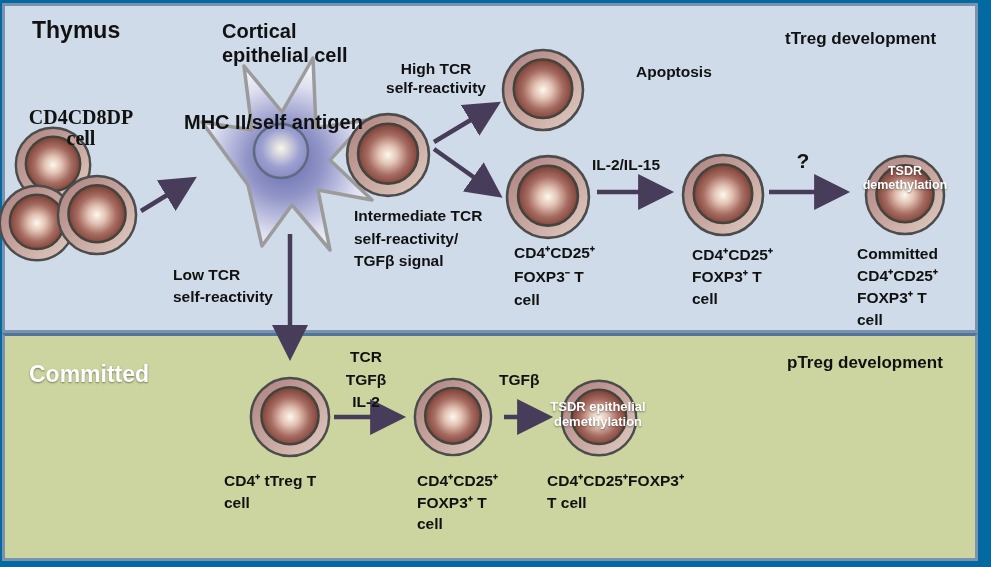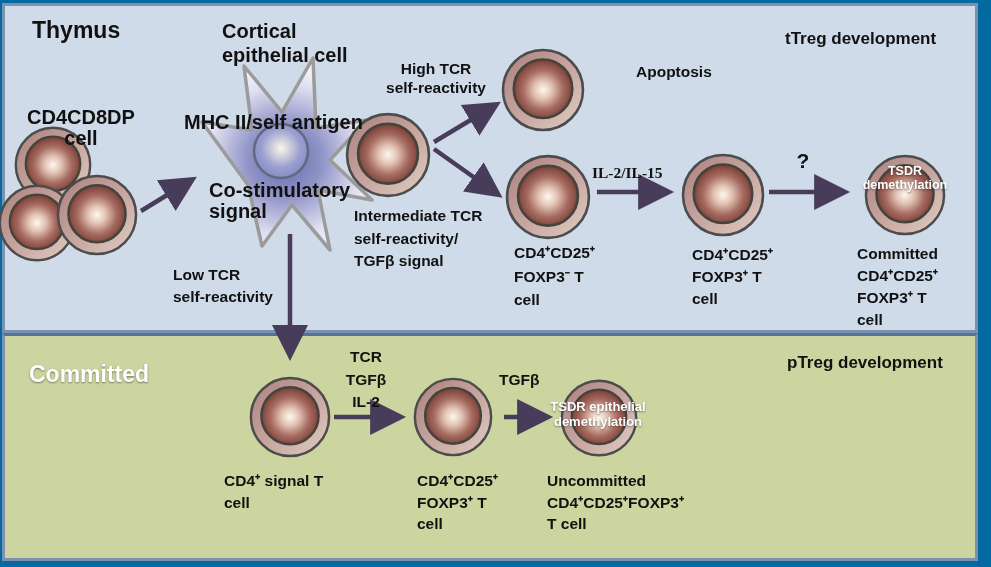--- a/index.html
+++ b/index.html
@@ -11,21 +11,21 @@
   #periphery-box{left:2px;top:333px;width:976px;height:228px;background:#ccd59f;
       border:3px solid #7b91ad;border-top:3px solid #50749c;}
   svg#art{position:absolute;left:0;top:0;z-index:2;pointer-events:none;}
   .lbl{position:absolute;z-index:3;font-size:15.5px;line-height:21.5px;white-space:nowrap;}
   .ctr{text-align:center;}
   .white{color:#fff;text-shadow:0 1px 2px rgba(40,40,40,.55);}
   .t23{font-size:23px;line-height:26px;}
   .t17{font-size:17px;line-height:20px;text-align:right;}
   .t16{font-size:20px;line-height:24px;margin-top:11px;}
   .lh19{line-height:19px;}
-  .lh21{line-height:21px;}
+  .lh21{line-height:21px;font-family:Liberation Serif, serif;}
   .lh225{line-height:22.5px;}
   .lh235{line-height:23.5px;}
   .lh22{line-height:22px;}
   .t12{font-size:12.5px;line-height:14px;}
   .t13{font-size:13px;line-height:15px;}
   .q{font-size:21px;}
 </style>
 </head>
 <body>
 
@@ -106,44 +106,40 @@
     <div>epithelial cell</div>
   </div>
 
   <div class="lbl t16 lh21 ctr" style="left:22px;top:96px;width:118px;">
     <div>CD4CD8DP</div>
     <div>cell</div>
   </div>
 
   <div class="lbl t16" style="left:184px;top:99px;">MHC II/self antigen</div>
 
-  <div class="lbl t16 lh21" style="left:209px;top:169px;">
-    <div>Co-stimulatory</div>
-    <div>signal</div>
-  </div>
 
   <div class="lbl lh19 ctr" style="left:371px;top:59px;width:130px;">
     <div>High TCR</div>
     <div>self-reactivity</div>
   </div>
 
   <div class="lbl" style="left:600px;top:61px;margin-left:36px;">Apoptosis</div>
 
   <div class="lbl lh225" style="left:354px;top:205px;">
     <div>Intermediate TCR</div>
     <div>self-reactivity/</div>
     <div>TGFβ signal</div>
   </div>
 
   <div class="lbl lh22" style="left:173px;top:264px;">
     <div>Low TCR</div>
     <div>self-reactivity</div>
   </div>
 
-  <div class="lbl" style="left:592px;top:162px;font-family:Liberation Serif, serif;">IL-2/IL-15</div>
+  <div class="lbl" style="left:592px;top:154px;">IL-2/IL-15</div>
 
   <div class="lbl lh235" style="left:514px;top:241px;">
     <div>CD4⁺CD25⁺</div>
     <div>FOXP3⁻ T</div>
     <div>cell</div>
   </div>
 
   <div class="lbl lh22" style="left:692px;top:244px;">
     <div>CD4⁺CD25⁺</div>
     <div>FOXP3⁺ T</div>
@@ -167,36 +163,35 @@
   <div class="lbl t23 white" style="left:29px;top:361px;">Committed</div>
   <div class="lbl t17" style="left:787px;top:353px;">pTreg development</div>
 
   <div class="lbl lh225 ctr" style="left:330px;top:346px;width:72px;">
     <div>TCR</div>
     <div>TGFβ</div>
     <div>IL-2</div>
   </div>
 
   <div class="lbl" style="left:224px;top:470px;">
-    <div>CD4⁺ signal T</div>
+    <div>CD4⁺ tTreg T</div>
     <div>cell</div>
   </div>
 
   <div class="lbl" style="left:417px;top:470px;">
     <div>CD4⁺CD25⁺</div>
     <div>FOXP3⁺ T</div>
     <div>cell</div>
   </div>
 
   <div class="lbl" style="left:499px;top:369px;">TGFβ</div>
 
   <div class="lbl t13 ctr white" style="left:538px;top:399px;width:120px;">
     <div>TSDR epithelial</div>
     <div>demethylation</div>
   </div>
 
   <div class="lbl" style="left:547px;top:470px;">
-    <div>Uncommitted</div>
     <div>CD4⁺CD25⁺FOXP3⁺</div>
     <div>T cell</div>
   </div>
 
 </div>
 
 </body></html>

